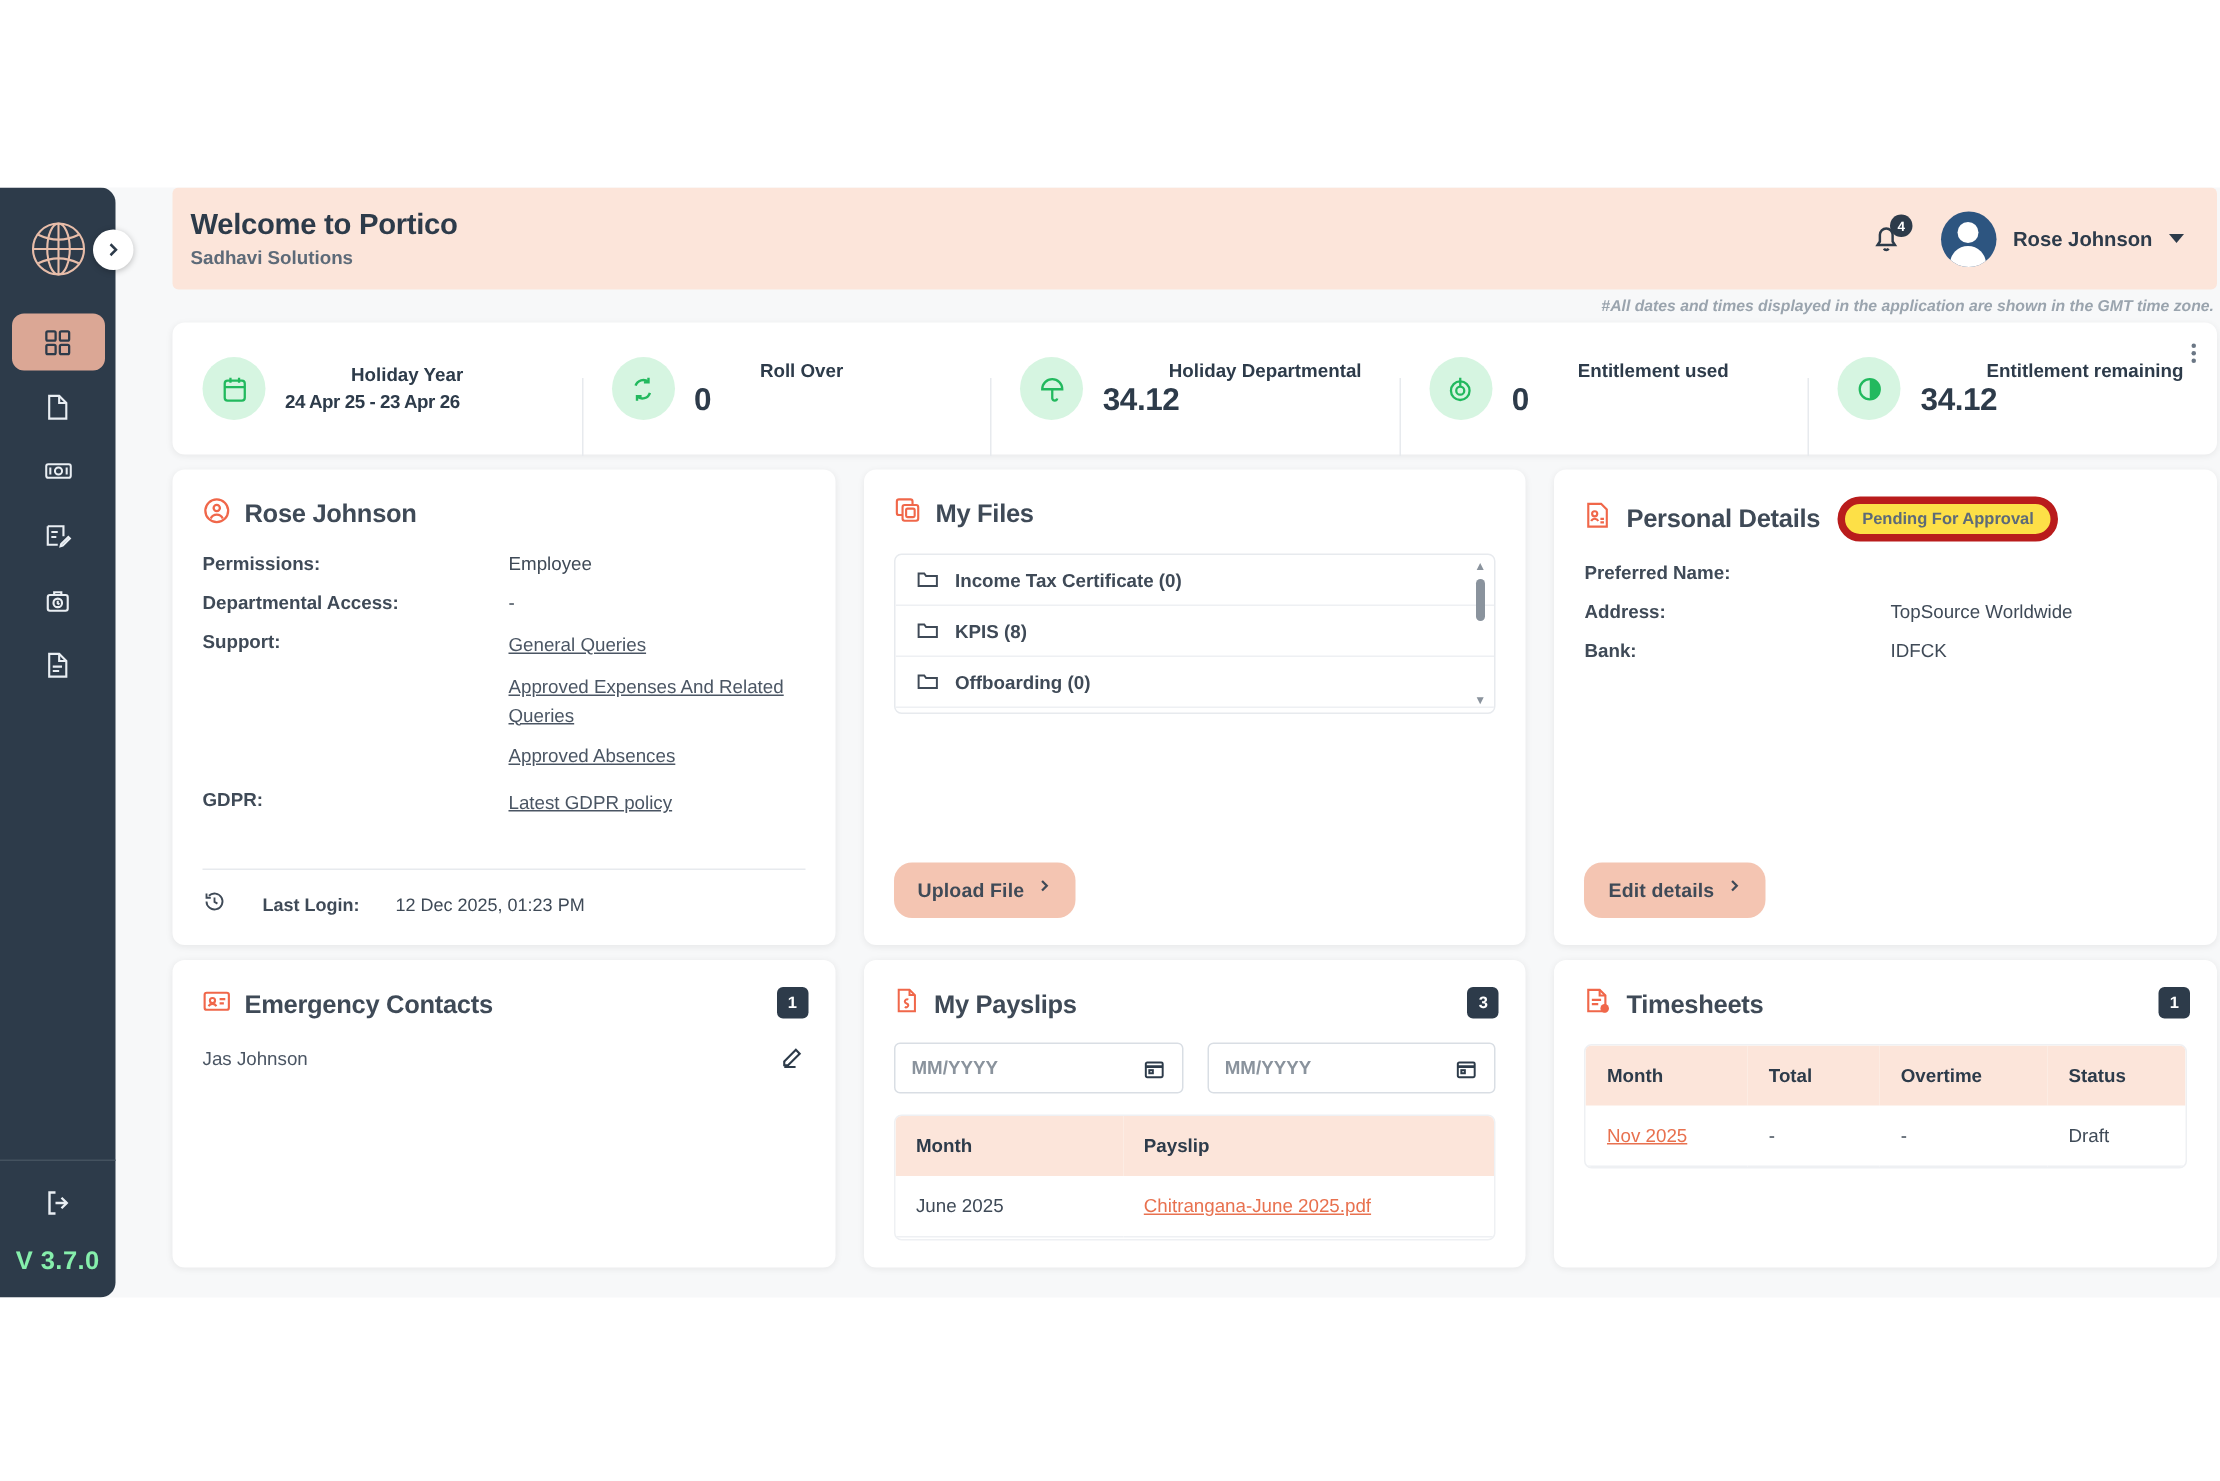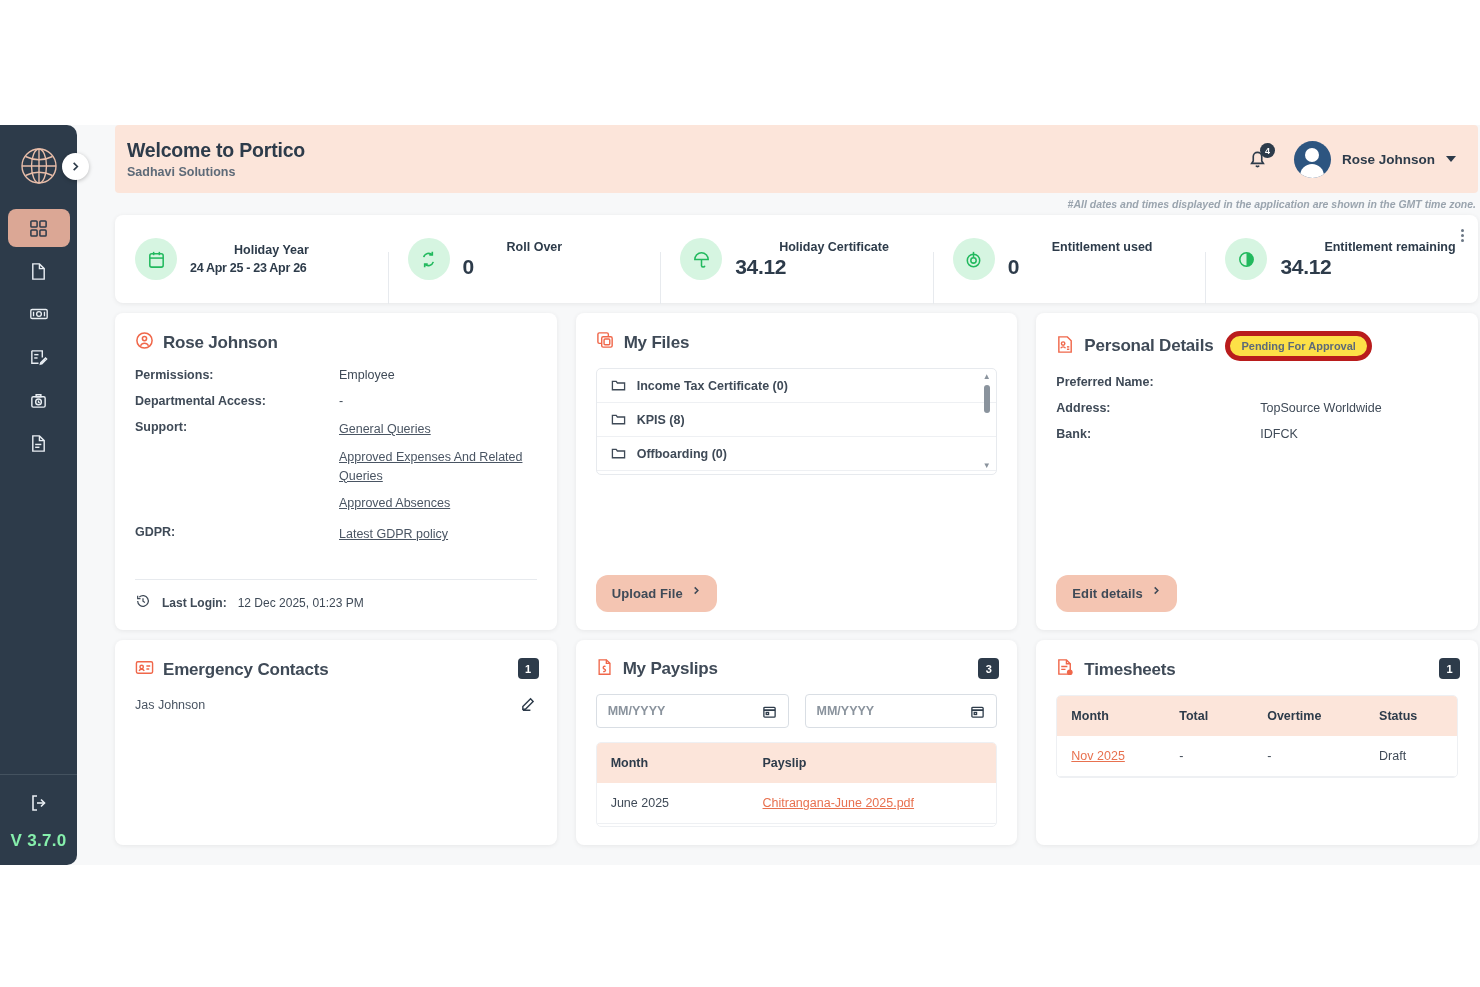--- a/index.html
+++ b/index.html
@@ -118,21 +118,21 @@
   }
 
   
   .prow { display: flex; margin-bottom: 12px; font-size: 12.5px; }
   .prow .k { width: 204px; color: #3f4a57; font-weight: bold; flex: none; }
   .prow .v { color: #3f4a57; }
   .plink { display: block; color: #4a5563; text-decoration: underline; margin-bottom: 9px; line-height: 1.5; }
   .plink:last-child { margin-bottom: 0; }
   .lastlogin {
     margin-top: auto; border-top: 1px solid #e7eaee; padding-top: 13px;
-    display: flex; align-items: center; gap: 11px; font-size: 12px; color: #3f4a57;
+    display: flex; align-items: center; gap: 24px; font-size: 12px; color: #3f4a57;
   }
   .lastlogin b { font-weight: bold; }
   .lastlogin span.val { font-weight: normal; }
 
   
   .file-box { border: 1px solid #e7eaee; border-radius: 5px; height: 107px; overflow: hidden; position: relative; }
   .file-row { display: flex; align-items: center; gap: 11px; padding: 9px 14px; border-bottom: 1px solid #eef0f3; font-size: 12.5px; color: #3f4a57; font-weight: bold; }
   .sbar { position: absolute; right: 4px; top: 4px; bottom: 4px; width: 11px; display: flex; flex-direction: column; align-items: center; justify-content: space-between; }
   .sbar .arw { font-size: 8px; color: #8a939d; line-height: 1; }
   .sbar .track { flex: 1; width: 6px; margin: 2px 0; position: relative; }
@@ -308,21 +308,21 @@
         </div>
       </div>
       <div class="stat">
         <div class="stat-icon">
           <svg width="21" height="21" viewBox="0 0 22 22" fill="none" stroke="#22b95e" stroke-width="1.6">
             <path d="M4 11a7 7 0 0 1 14 0z"></path>
               <path d="M11 11v6.5a1.8 1.8 0 0 0 3.5 0"></path>
           </svg>
         </div>
         <div>
-          <div class="stat-label">Holiday Certificate</div>
+          <div class="stat-label">Holiday Departmental</div>
           <div class="stat-value">34.12</div>
         </div>
       </div>
       <div class="stat">
         <div class="stat-icon">
           <svg width="21" height="21" viewBox="0 0 22 22" fill="none" stroke="#22b95e" stroke-width="1.6">
             <circle cx="11" cy="12" r="6.5"></circle>
               <circle cx="11" cy="12" r="2.8"></circle>
               <line x1="11" y1="3" x2="11" y2="9"></line>
           </svg>

